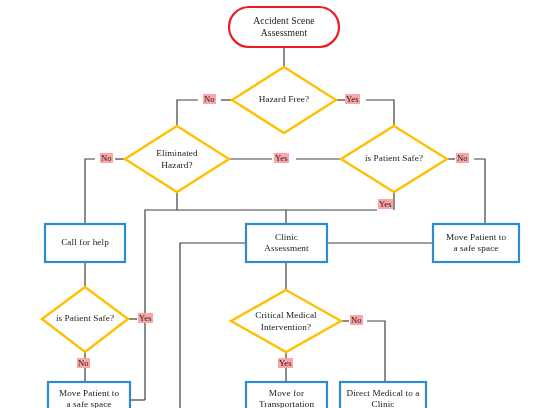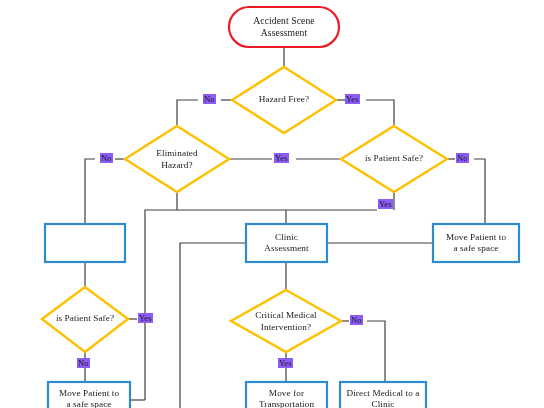--- a/index.html
+++ b/index.html
@@ -58,21 +58,21 @@
     line-height: 11.5px;
     letter-spacing: 0.1px;
     pointer-events: none;
   }
   .node-label.term { font-size: 9.6px; line-height: 12px; }
   .edge-label {
     position: absolute;
     color: #1a1a1a;
     font-size: 8.6px;
     line-height: 10px;
-    background: #8b5cf6;
+    background: #fca5a5;
     padding: 0 1px;
     white-space: nowrap;
   }
 </style>
 </head>
 <body>
 
 <div id="flowchart-root">
 
   <svg class="layer" viewBox="0 0 544 408">
@@ -168,20 +168,25 @@
       <div>Hazard?</div>
     </div>
   </div>
 
   <div class="node-label" style="left:351px; top:147px; width:86px; height:24px;">
     <div>
       <div>is Patient Safe?</div>
     </div>
   </div>
 
+  <div class="node-label" style="left:45px; top:224px; width:80px; height:38px;">
+    <div>
+      <div>Call for help</div>
+    </div>
+  </div>
 
   <div class="node-label" style="left:246px; top:224px; width:81px; height:38px;">
     <div>
       <div>Clinic</div>
       <div>Assessment</div>
     </div>
   </div>
 
   <div class="node-label" style="left:433px; top:224px; width:86px; height:38px;">
     <div>

